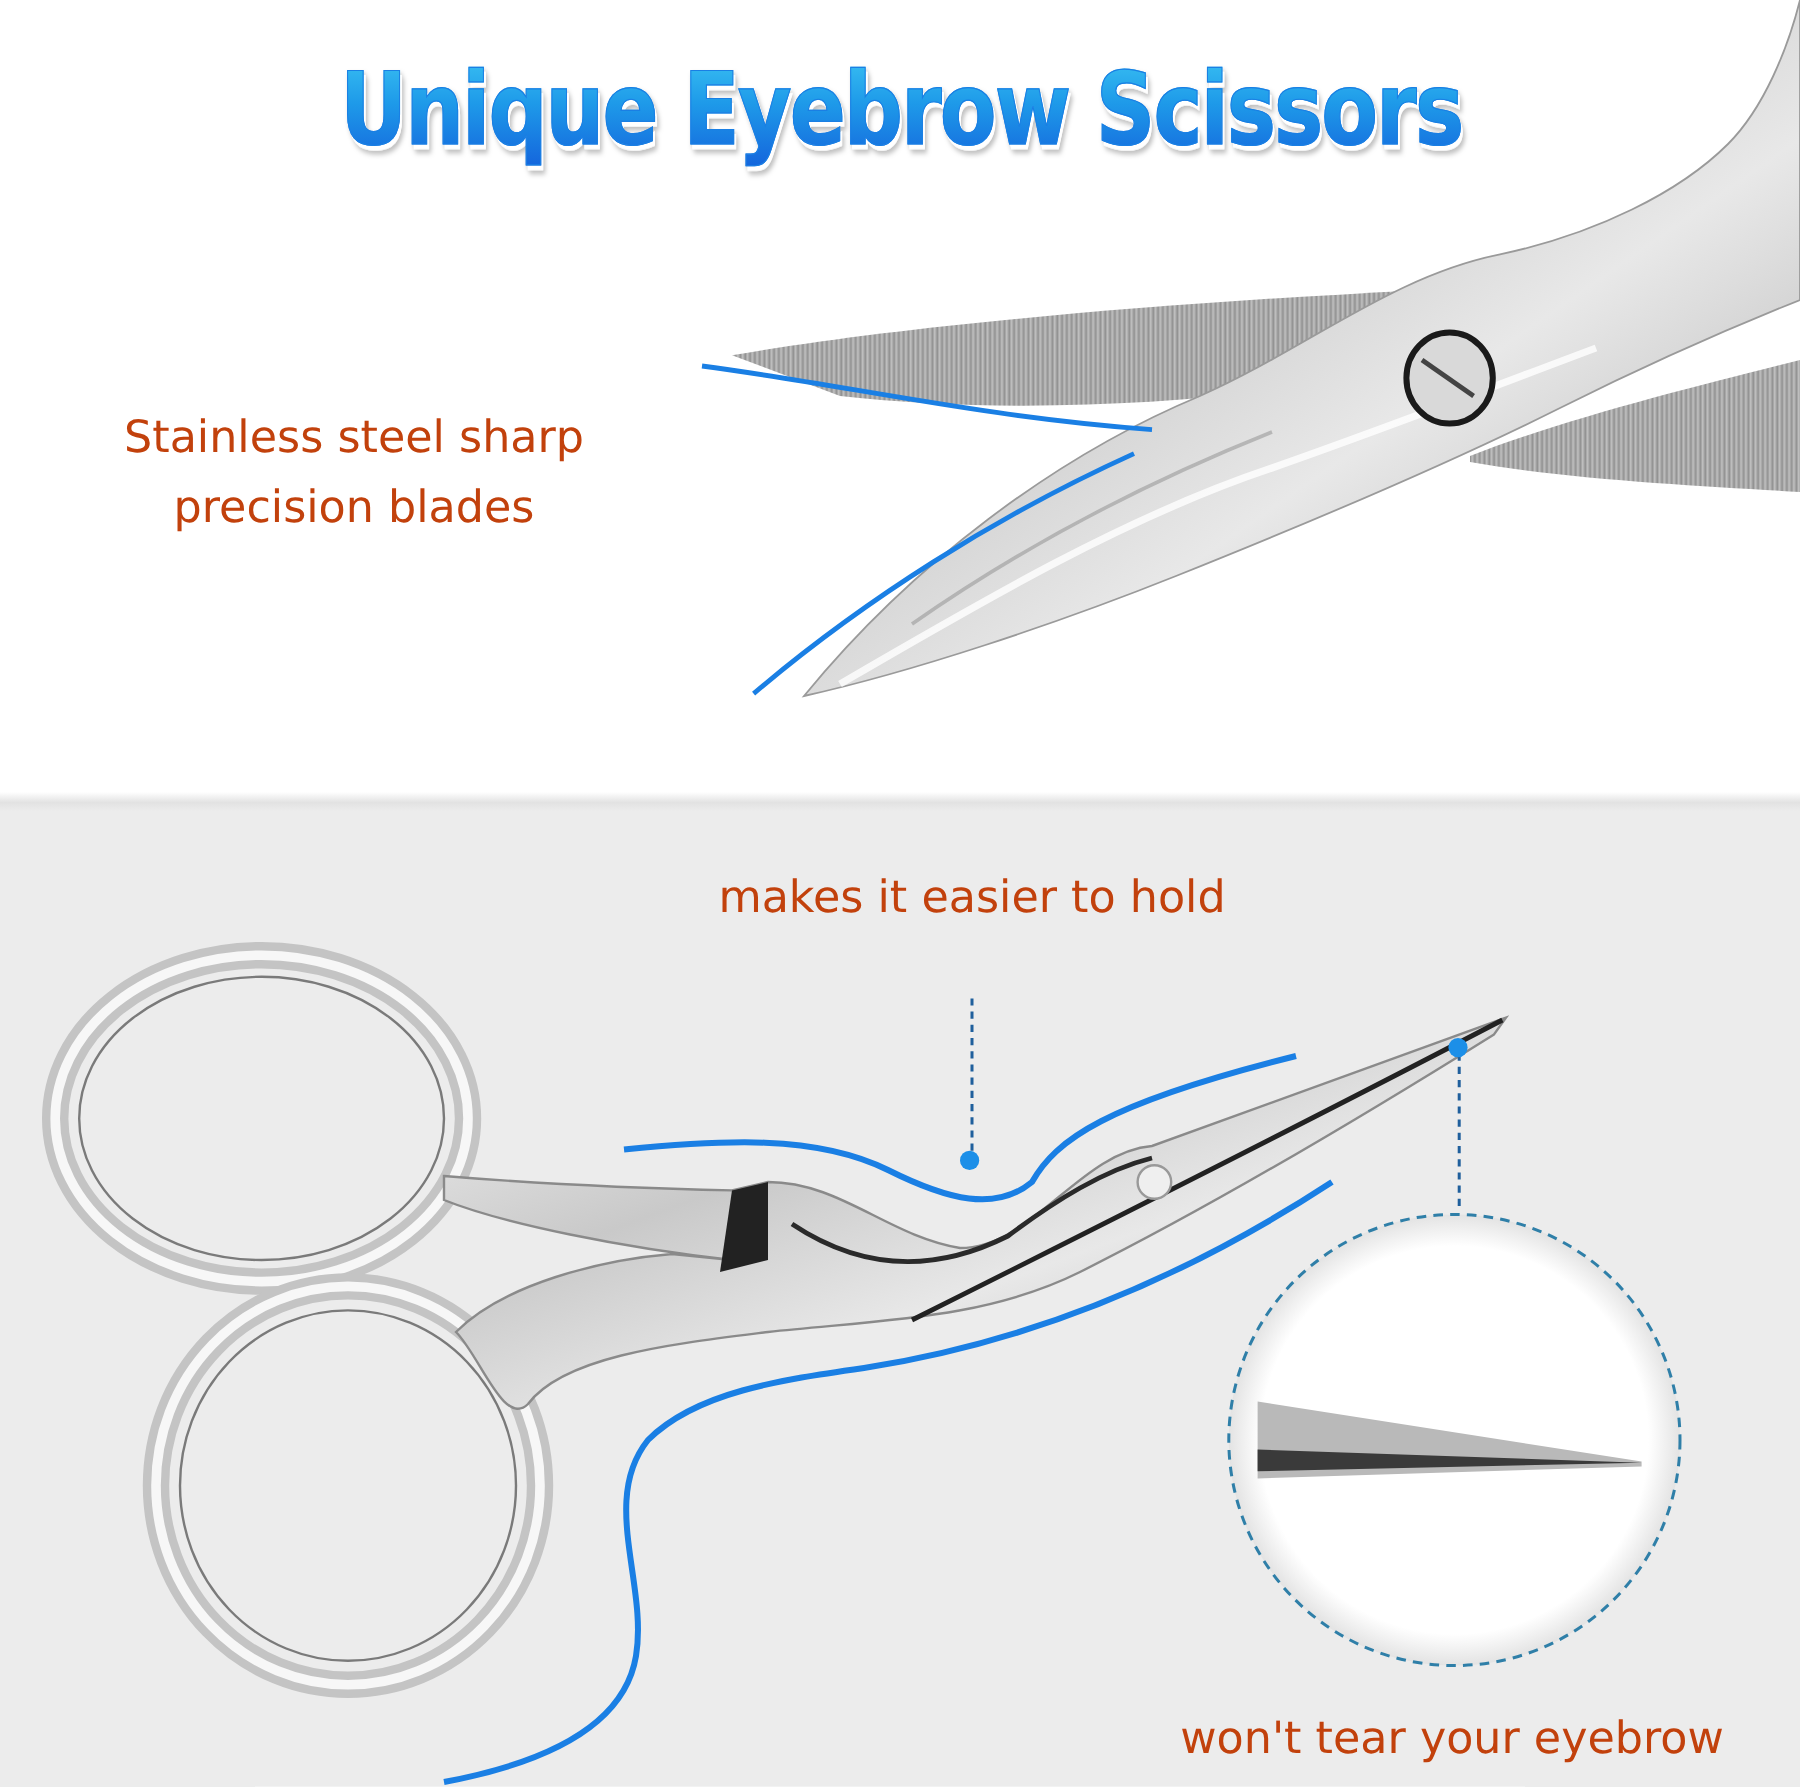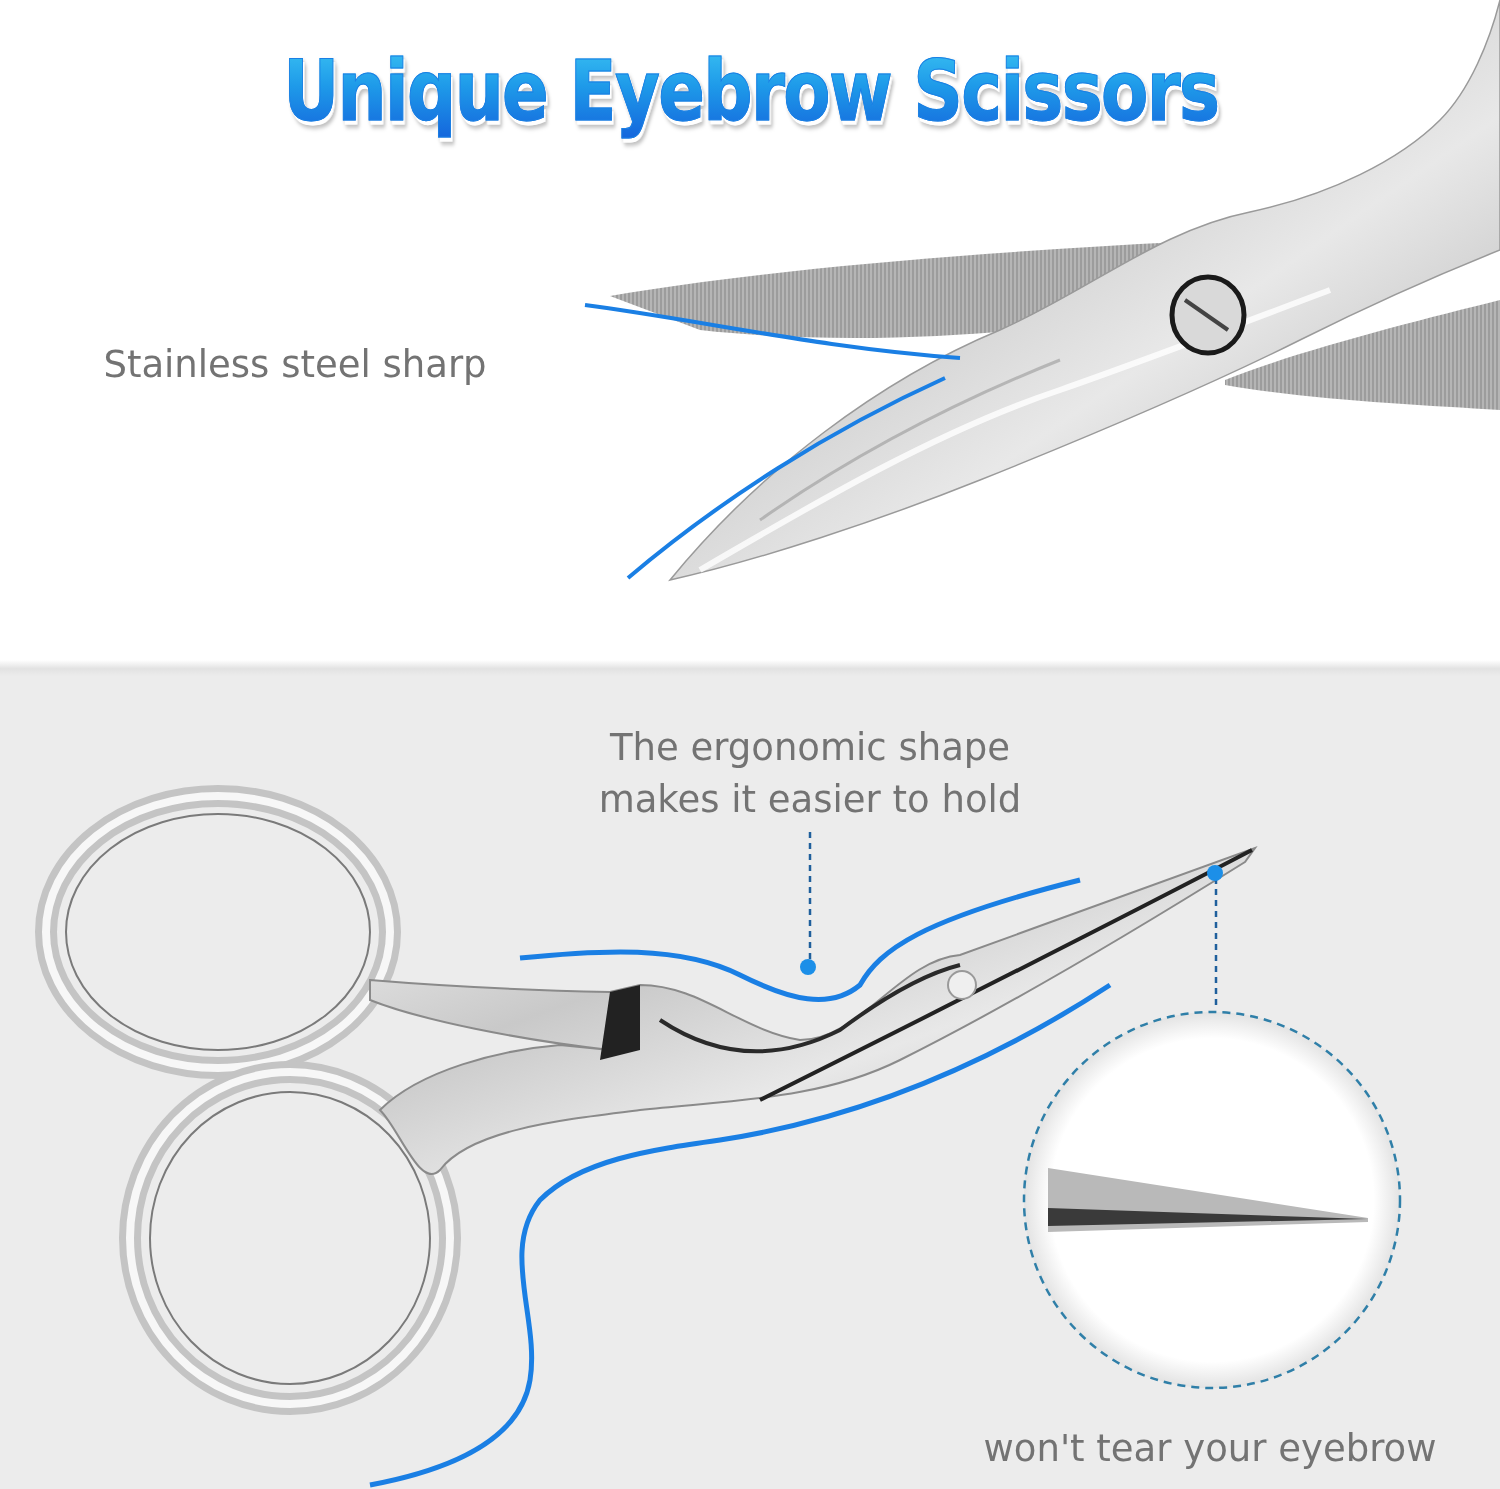--- a/index.html
+++ b/index.html
@@ -26,21 +26,21 @@
     font-size: 84px; letter-spacing: -2px;
     transform: scaleX(0.82); transform-origin: 755px 0;
   }
   .title span {
     background: linear-gradient(180deg, #3cc4f3 0%, #1e9ae9 45%, #1464dc 100%);
     -webkit-background-clip: text; background-clip: text; color: transparent;
     -webkit-text-stroke: 1px #1a7fe4;
     filter: drop-shadow(2px 4px 0 #ffffff) drop-shadow(2px 3px 2px rgba(0,0,0,0.25));
   }
   .caption {
-    position: absolute; color: #737373; text-align: center;
+    position: absolute; color: #c2410c; text-align: center;
     font-family: "DejaVu Sans", sans-serif; line-height: 1.3;
   }
   .caption-blades { left: 80px; top: 336px; width: 430px; font-size: 37px; line-height: 58px; }
   .caption-ergo { left: 560px; top: 722px; width: 500px; font-size: 37px; line-height: 52px; }
   .caption-tear { left: 950px; top: 1402px; width: 520px; font-size: 37px; margin-top: 23px; }
   svg.art { position: absolute; left: 0; top: 0; }
 </style>
 </head>
 <body>
 
@@ -122,20 +122,20 @@
     </g>
   </g>
 </svg>
 
 <div class="title">
   <span>Unique Eyebrow Scissors</span>
 </div>
 
 <div class="caption caption-blades">
   <div>Stainless steel sharp</div>
+  <div>precision blades</div>
 </div>
 
 <div class="caption caption-ergo">
-  <div>The ergonomic shape</div>
   <div>makes it easier to hold</div>
 </div>
 
 <div class="caption caption-tear">won't tear your eyebrow</div>
 
 </body></html>

